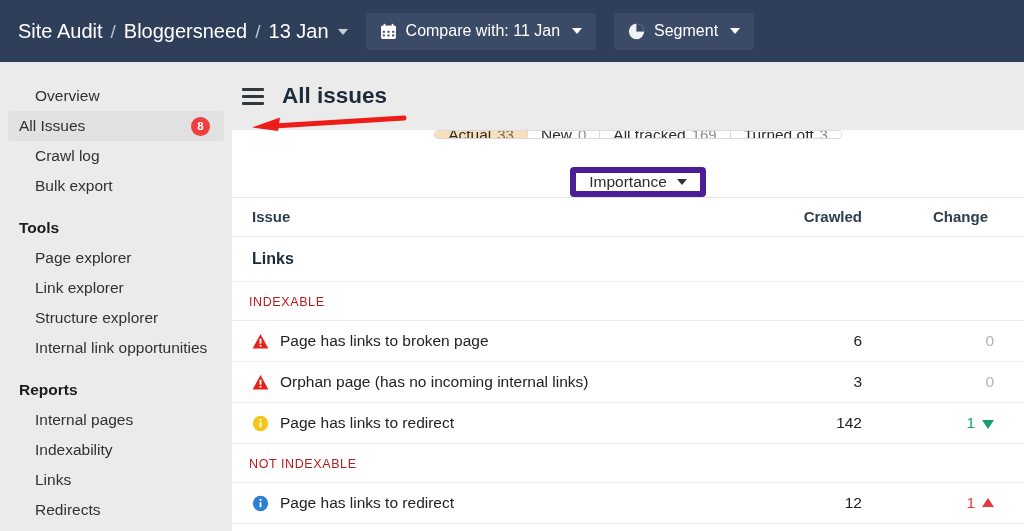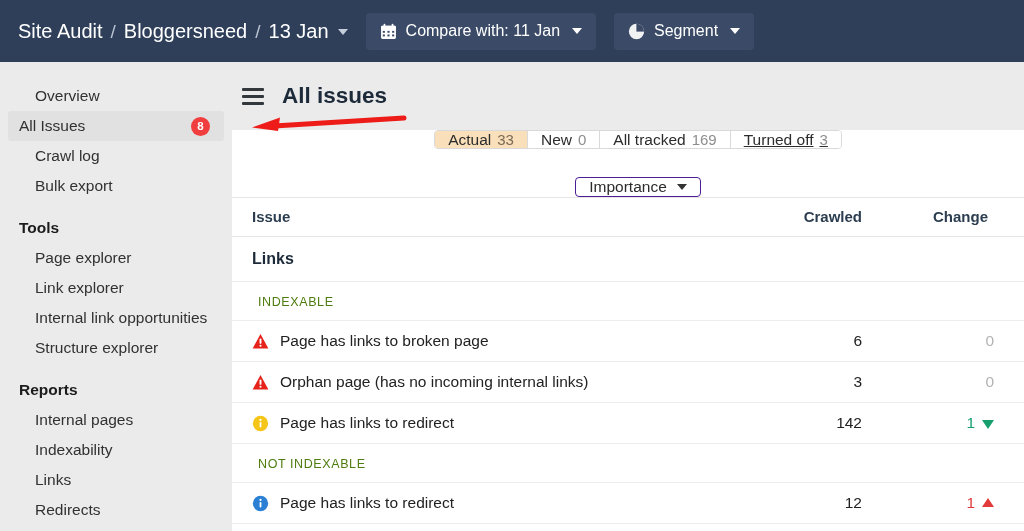--- a/index.html
+++ b/index.html
@@ -139,21 +139,21 @@
     border-right: 1px solid #d9d9d9;
     white-space: nowrap;
   }
   .seg .tab:last-child { border-right: none; text-decoration: underline; }
   .seg .tab.sel { background: #fadfbb; }
   .seg .tab .cnt { color: #8d8d8d; font-size: 15px; }
   .seg .tab.sel .cnt { color: #7a6a55; }
 
   .dropbtn {
     height: 33px;
-    border: 1px solid #4c1d95;
+    border: 6px solid #4c1d95;
     border-radius: 4px;
     background: #fff;
     display: flex; align-items: center; gap: 10px;
     padding: 0 13px;
     font-size: 15.5px; color: #2b2b2b;
     white-space: nowrap;
   }
   .dropbtn .caret {
     width: 0; height: 0;
     border-left: 5px solid transparent;
@@ -181,23 +181,23 @@
   }
   table#issues th.num { text-align: right; padding-right: 32px; padding-left: 0; }
   table#issues th.chg { text-align: right; padding-right: 36px; padding-left: 0; }
 
   tr.group td {
     font-size: 16px; font-weight: bold; color: #1c2a3a;
     padding: 13px 0 13px 20px;
     border-bottom: 1px solid #ededed;
   }
   tr.sub td {
-    font-size: 12.5px; color: #4d7c0f;
+    font-size: 12.5px; color: #b91c1c;
     letter-spacing: 0.6px;
-    padding: 13px 0 11px 26px;
+    padding: 13px 0 11px 17px;
     border-bottom: 1px solid #ededed;
   }
   tr.issue td {
     padding: 0; height: 41px;
     border-bottom: 1px solid #ededed;
     font-size: 15.5px; color: #222;
     vertical-align: middle;
   }
   td.issuecell { padding-left: 20px !important; }
   .issuecell .inner { display: flex; align-items: center; gap: 11px; }
@@ -275,24 +275,24 @@
   </div>
 
   <div class="nav-group">Tools</div>
   <div class="nav-item">
     <span>Page explorer</span>
   </div>
   <div class="nav-item">
     <span>Link explorer</span>
   </div>
   <div class="nav-item">
+    <span>Structure explorer</span>
+  </div>
+  <div class="nav-item">
     <span>Internal link opportunities</span>
-  </div>
-  <div class="nav-item">
-    <span>Structure explorer</span>
   </div>
 
   <div class="nav-group">Reports</div>
   <div class="nav-item">
     <span>Internal pages</span>
   </div>
   <div class="nav-item">
     <span>Indexability</span>
   </div>
   <div class="nav-item">

